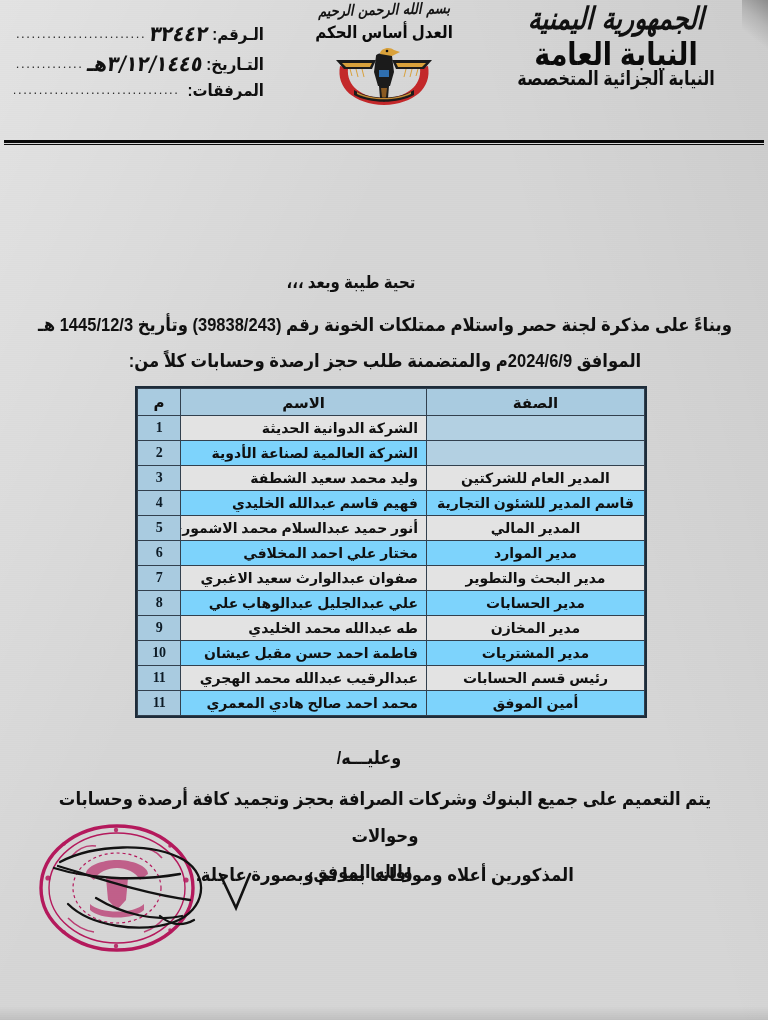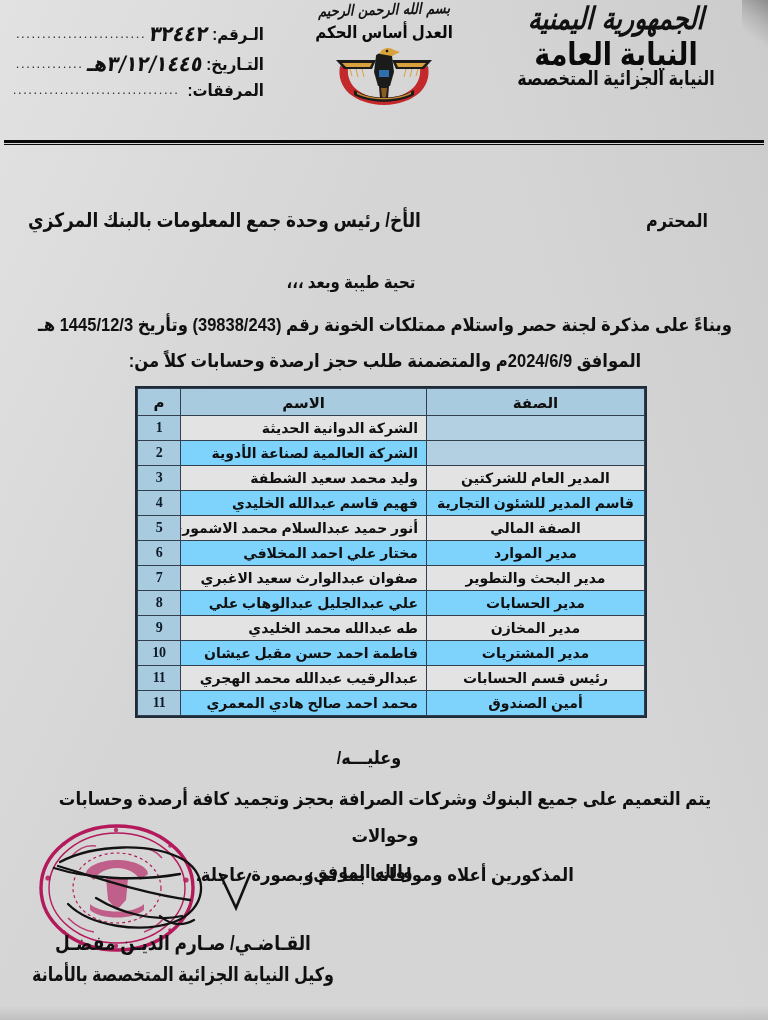--- a/index.html
+++ b/index.html
@@ -435,24 +435,20 @@
   </div>
 
   <div class="hrule">
     <span class="thick"></span>
     <span class="gap"></span>
     <span class="thin"></span>
   </div>
 
   <div class="body-area">
 
-    <div class="recipient-row">
-      <div class="recipient">الأخ/ رئيس وحدة جمع المعلومات بالبنك المركزي</div>
-      <div class="honorific">المحترم</div>
-    </div>
 
     <div class="greeting">تحية طيبة وبعد ،،،</div>
 
     <div class="para-intro">
       <span class="l1">وبناءً على مذكرة لجنة حصر واستلام ممتلكات الخونة رقم (39838/243) وتأريخ 1445/12/3 هـ</span>
       <span class="l2">الموافق 2024/6/9م والمتضمنة طلب حجز ارصدة وحسابات كلاً من:</span>
     </div>
 
     <div class="tbl-wrap">
       <table class="persons">
@@ -483,21 +479,21 @@
             <td class="role">المدير العام للشركتين</td>
             <td class="nm">وليد محمد سعيد الشطفة</td>
             <td class="idx">3</td>
           </tr>
           <tr class="alt">
             <td class="role">قاسم المدير للشئون التجارية</td>
             <td class="nm">فهيم قاسم عبدالله الخليدي</td>
             <td class="idx">4</td>
           </tr>
           <tr>
-            <td class="role">الصفة المالي</td>
+            <td class="role">المدير المالي</td>
             <td class="nm">أنور حميد عبدالسلام محمد الاشموري</td>
             <td class="idx">5</td>
           </tr>
           <tr class="alt">
             <td class="role">مدير الموارد</td>
             <td class="nm">مختار علي احمد المخلافي</td>
             <td class="idx">6</td>
           </tr>
           <tr>
             <td class="role">مدير البحث والتطوير</td>
@@ -518,21 +514,21 @@
             <td class="role">مدير المشتريات</td>
             <td class="nm">فاطمة احمد حسن مقبل عيشان</td>
             <td class="idx">10</td>
           </tr>
           <tr>
             <td class="role">رئيس قسم الحسابات</td>
             <td class="nm">عبدالرقيب عبدالله محمد الهجري</td>
             <td class="idx">11</td>
           </tr>
           <tr class="alt">
-            <td class="role">أمين الصندوق</td>
+            <td class="role">أمين الموفق</td>
             <td class="nm">محمد احمد صالح هادي المعمري</td>
             <td class="idx">11</td>
           </tr>
         </tbody>
       </table>
     </div>
 
     <div class="closing-kw">وعليـــه/</div>
     <div class="closing-p">
       <span class="l1">يتم التعميم على جميع البنوك وشركات الصرافة بحجز وتجميد كافة أرصدة وحسابات وحوالات</span>
@@ -576,20 +572,16 @@
     <g fill="none" stroke="#121212" stroke-width="2.3" stroke-linecap="round">
       <path d="M36 24 C70 6, 128 4, 160 22 C186 38, 182 72, 150 84 C116 96, 66 88, 44 66"></path>
       <path d="M30 30 C62 40, 110 44, 156 36"></path>
       <path d="M34 28 C74 40, 120 56, 166 62"></path>
       <path d="M72 60 C98 76, 132 84, 158 78"></path>
       <path d="M136 78 q16 14 34 4"></path>
       <path d="M196 36 l16 34 l14 -34" stroke-width="2.6"></path>
     </g>
   </svg>
 
-  <div class="sig-block">
-    <div class="sig-name">القـاضـي/ صـارم الديـن مفضـل</div>
-    <div class="sig-title">وكيل النيابة الجزائية المتخصصة بالأمانة</div>
-  </div>
 
   <div class="corner-fold"></div>
   <div class="edge-shadow-bottom"></div>
 </div>
 
 </body></html>

